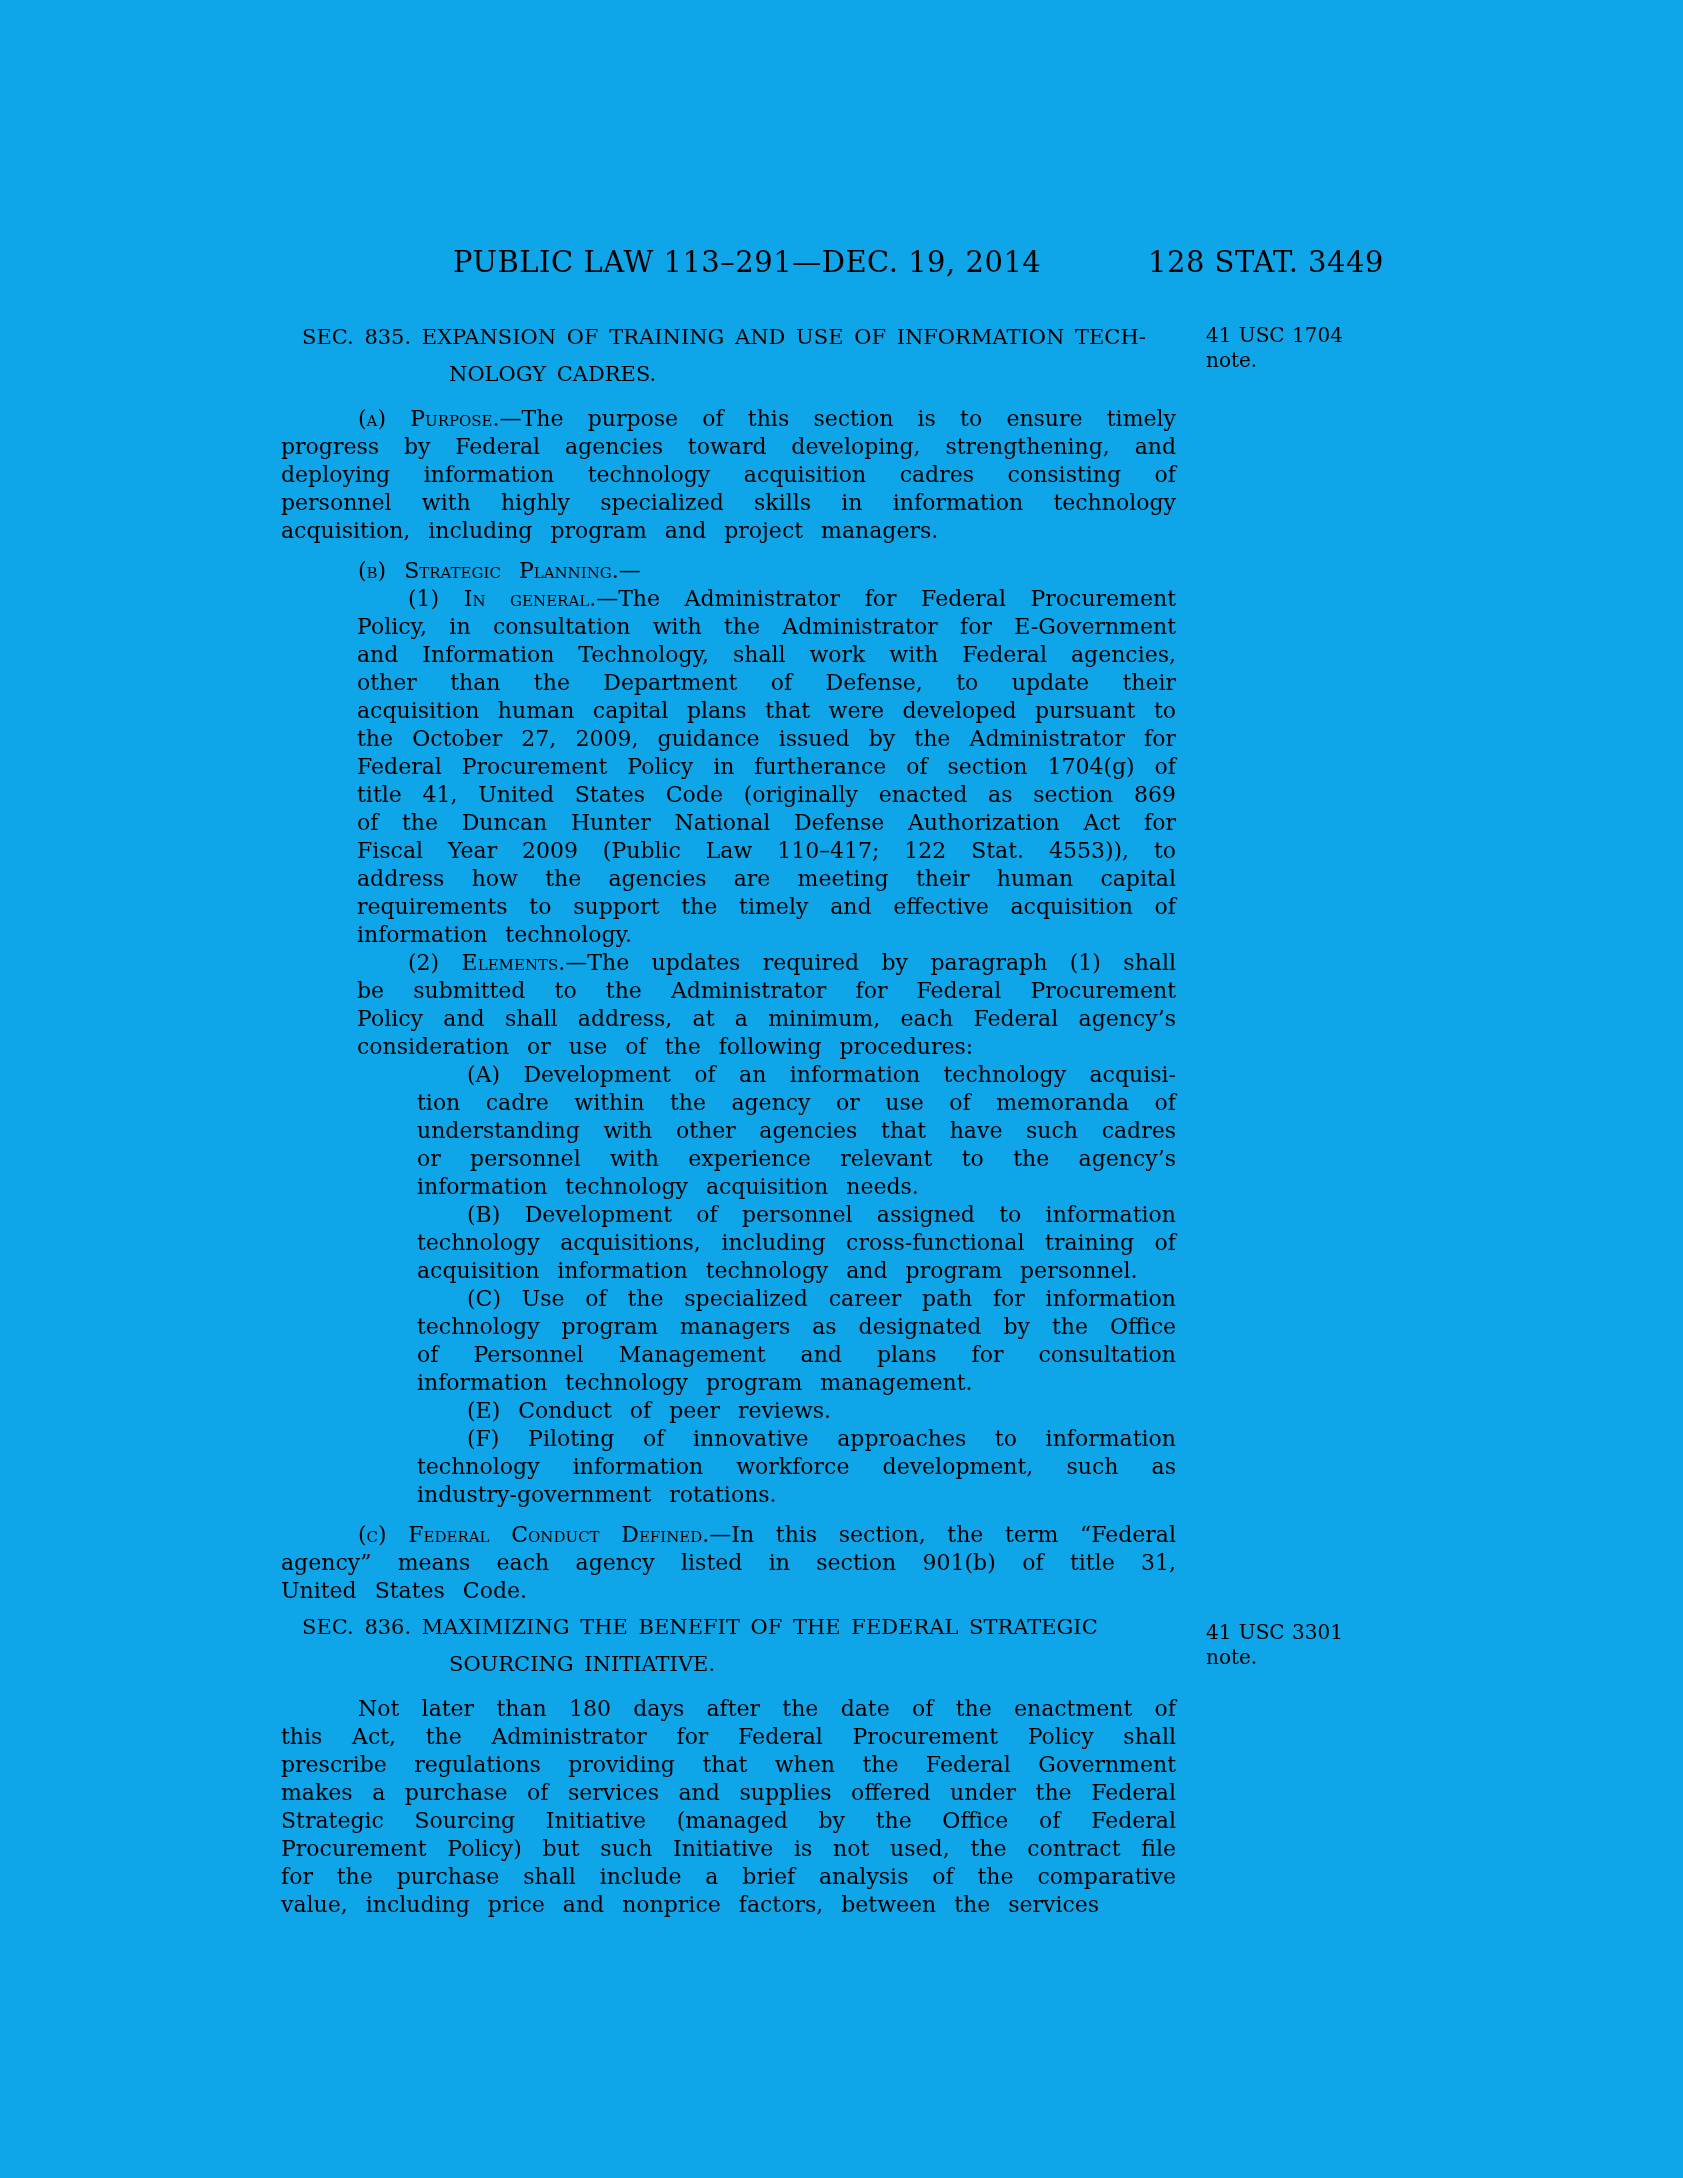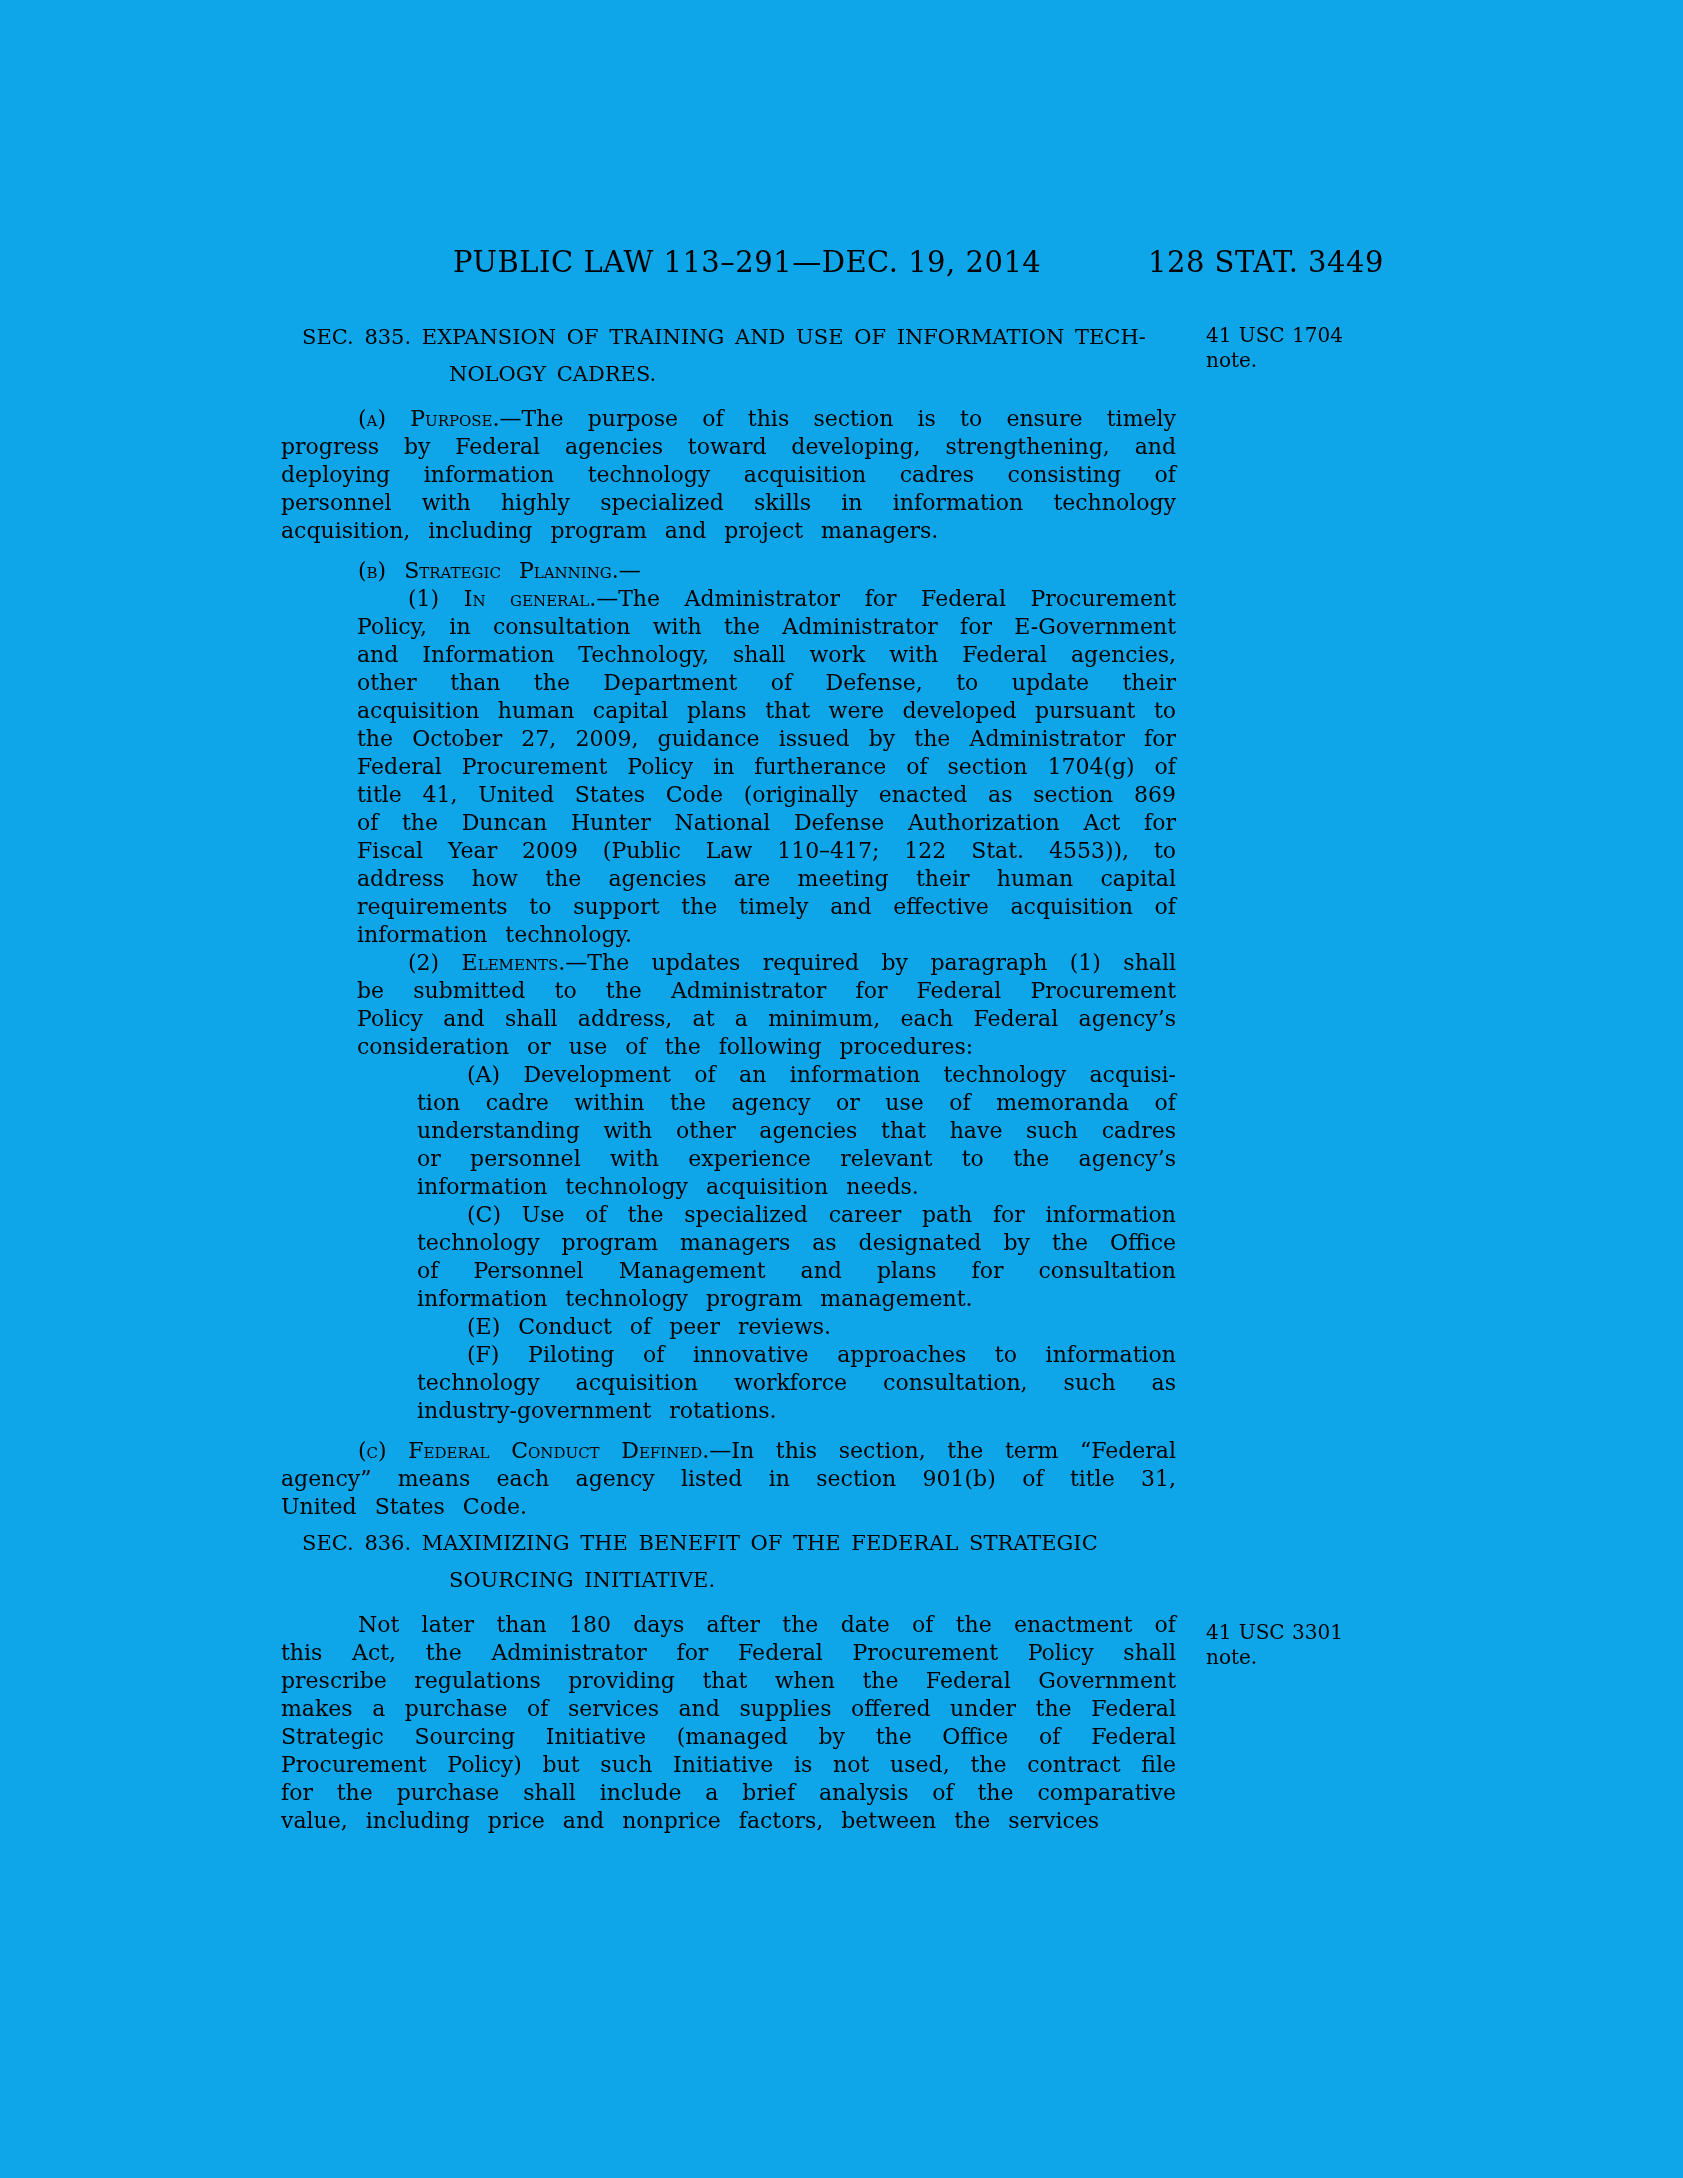--- a/index.html
+++ b/index.html
@@ -73,23 +73,24 @@
     <span class="stat-cite">128 STAT. 3449</span>
   </div>
 
   <div class="body-col" id="body-col">
       <div class="para heading"><span>SEC. 835. EXPANSION OF TRAINING AND USE OF INFORMATION TECH-</span><br><span>NOLOGY CADRES.</span></div>
       <div class="para ind-a"><span class="sc">(a) Purpose</span><span>.—The purpose of this section is to ensure timely progress by Federal agencies toward developing, strengthening, and deploying information technology acquisition cadres consisting of personnel with highly specialized skills in information technology acquisition, including program and project managers.</span></div>
       <div class="para ind-a"><span class="sc">(b) Strategic Planning</span><span>.—</span></div>
       <div class="para ind-1"><span class="sc">(1) In general</span><span>.—The Administrator for Federal Procure­ment Policy, in consultation with the Administrator for E-Government and Information Technology, shall work with Fed­eral agencies, other than the Department of Defense, to update their acquisition human capital plans that were developed pursuant to the October 27, 2009, guidance issued by the Administrator for Federal Procurement Policy in furtherance of section 1704(g) of title 41, United States Code (originally enacted as section 869 of the Duncan Hunter National Defense Authorization Act for Fiscal Year 2009 (Public Law 110–417; 122 Stat. 4553)), to address how the agencies are meeting their human capital requirements to support the timely and effective acquisition of information technology.</span></div>
       <div class="para ind-1"><span class="sc">(2) Elements</span><span>.—The updates required by paragraph (1) shall be submitted to the Administrator for Federal Procure­ment Policy and shall address, at a minimum, each Federal agency’s consideration or use of the following procedures:</span></div>
       <div class="para ind-A"><span>(A) Development of an information technology acquisi­tion cadre within the agency or use of memoranda of under­standing with other agencies that have such cadres or personnel with experience relevant to the agency’s informa­tion technology acquisition needs.</span></div>
+      <div class="para ind-A"><span>(B) Development of personnel assigned to information technology acquisitions, including cross-functional training of acquisition information technology and program per­sonnel.</span></div>
       <div class="para ind-A"><span>(C) Use of the specialized career path for information technology program managers as designated by the Office of Personnel Management and plans for consultation information technology program management.</span></div>
       <div class="para ind-A"><span>(E) Conduct of peer reviews.</span></div>
-      <div class="para ind-A"><span>(F) Piloting of innovative approaches to information technology acquisition workforce consultation, such as industry-government rotations.</span></div>
+      <div class="para ind-A"><span>(F) Piloting of innovative approaches to information technology information workforce development, such as industry-government rotations.</span></div>
       <div class="para ind-a"><span class="sc">(c) Federal Conduct Defined</span><span>.—In this section, the term “Fed­eral agency” means each agency listed in section 901(b) of title 31, United States Code.</span></div>
       <div class="para heading"><span>SEC. 836. MAXIMIZING THE BENEFIT OF THE FEDERAL STRATEGIC</span><br><span>SOURCING INITIATIVE.</span></div>
       <div class="para ind-a"><span>Not later than 180 days after the date of the enactment of this Act, the Administrator for Federal Procurement Policy shall prescribe regulations providing that when the Federal Government makes a purchase of services and supplies offered under the Federal Strategic Sourcing Initiative (managed by the Office of Federal Procurement Policy) but such Initiative is not used, the contract file for the purchase shall include a brief analysis of the comparative value, including price and nonprice factors, between the services</span></div>
     </div>
 
   <div class="margin-note note-1" id="note-1">
       <div>41 USC 1704</div>
       <div>note.</div>
     </div>
 

